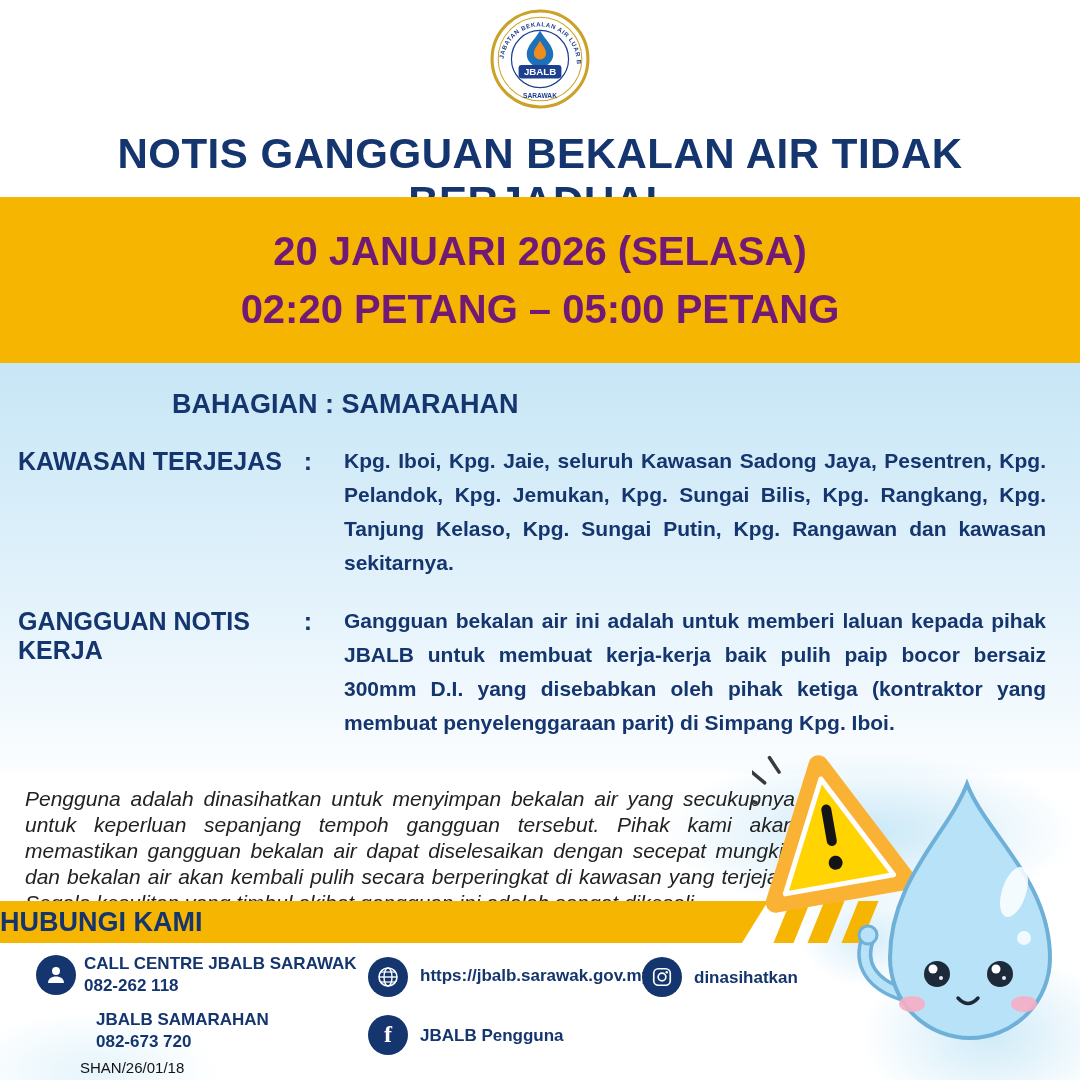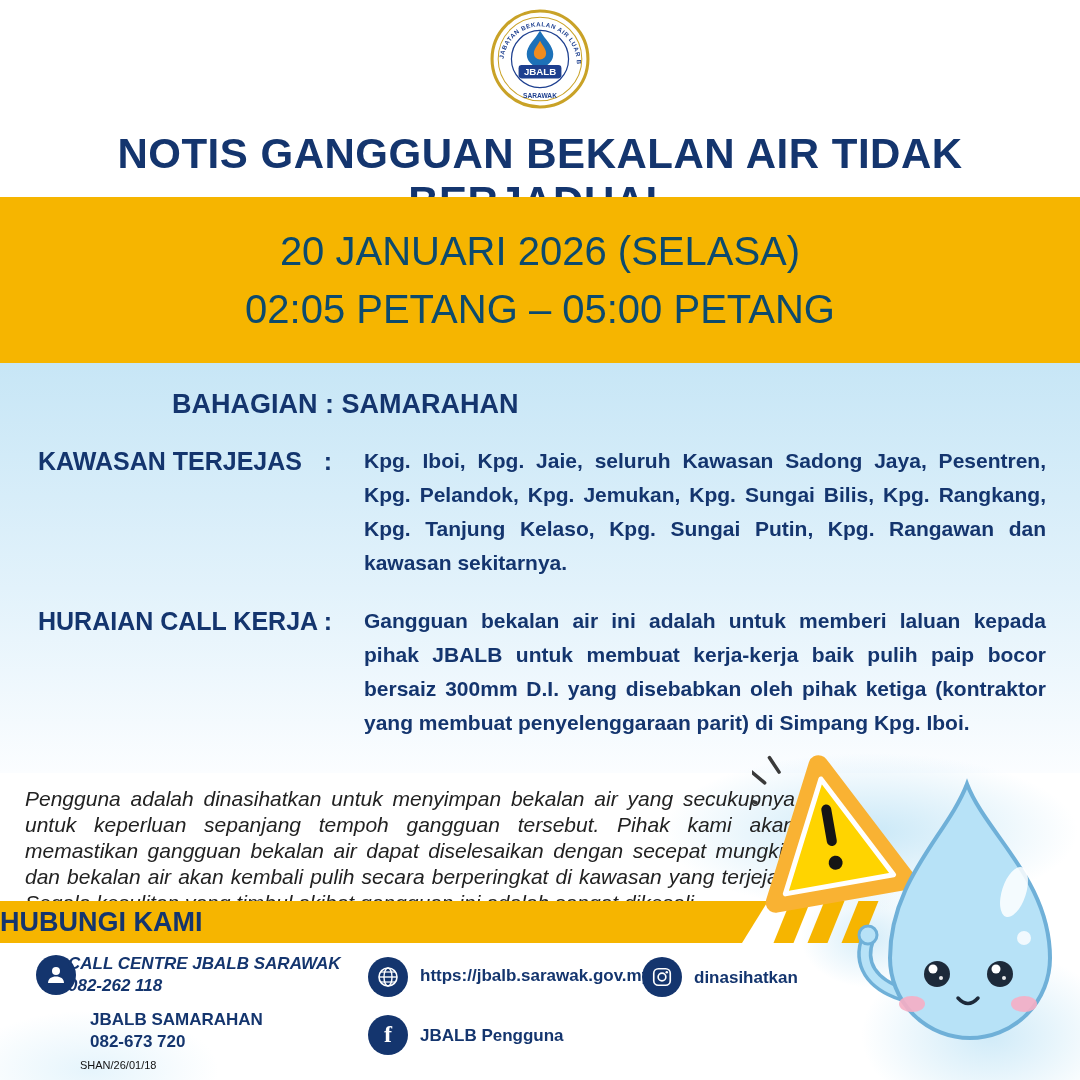--- a/index.html
+++ b/index.html
@@ -16,31 +16,31 @@
     position:absolute; top:130px; left:0; width:100%;
     text-align:center; font-size:42px; font-weight:700; letter-spacing:0.5px;
     color:#14356e;
   }
   
   .date-banner {
     position:absolute; top:197px; left:0; width:100%; height:166px;
     background:#f6b500; display:flex; flex-direction:column;
     justify-content:center; align-items:center; gap:4px;
   }
-  .date-banner div { font-size:40px; font-weight:400; color:#0c4a6e; line-height:54px; }
+  .date-banner div { font-size:40px; font-weight:700; color:#701a75; line-height:54px; }
   
   .info {
     position:absolute; top:363px; left:0; width:100%; height:410px;
     background:linear-gradient(180deg,#c7e6f6 0%, #e2f2fb 55%, #fbfdff 100%);
   }
   .region-row {
     display:flex; gap:66px; padding:26px 16px 0 172px;
     font-size:27px; font-weight:700; color:#14356e;
   }
-  .detail-row { display:flex; margin-top:24px; padding:0 34px 0 38px; }
+  .detail-row { display:flex; margin-top:24px; padding:0 34px 0 18px; }
   .label-col {
     flex:0 0 300px; display:flex; justify-content:space-between;
     font-size:25px; font-weight:700; color:#14356e; padding:3px 0 0 0;
   }
   .label-col .colon { padding-right:6px; }
   .detail-text {
     flex:1; margin-left:26px; font-size:21px; font-weight:700; color:#14356e;
     text-align:justify; line-height:34px;
   }
   
@@ -59,21 +59,21 @@
   }
   .contact-bar span { font-size:27px; font-weight:700; color:#14356e; }
   .stripe { width:20px; margin-left:14px; background:#f6b500; transform:skewX(-22deg); }
   
   .footer { position:absolute; top:943px; left:0; width:100%; height:137px; }
   .icon-circle {
     position:absolute; width:40px; height:40px; border-radius:50%;
     background:#14356e; display:flex; align-items:center; justify-content:center;
   }
   .contact-text { position:absolute; font-size:17px; font-weight:700; color:#14356e; line-height:22px; }
-  .ref-text { position:absolute; left:80px; top:116px; font-size:11px; font-weight:400; color:#111111; }
+  .ref-text { position:absolute; left:80px; top:116px; font-size:15px; font-weight:400; color:#111111; }
   .fb-glyph { color:#ffffff; font-size:24px; font-weight:700; font-family:"Liberation Serif", serif; margin-top:-2px; }
   
   .splash { position:absolute; pointer-events:none; }
   .s1 { top:752px; left:660px; width:420px; height:160px;
         background:radial-gradient(ellipse at center, rgba(150,210,240,0.50) 0%, rgba(150,210,240,0) 70%); }
   .s2 { top:950px; left:860px; width:260px; height:170px;
         background:radial-gradient(ellipse at center, rgba(150,210,240,0.45) 0%, rgba(150,210,240,0) 70%); }
   .s3 { top:888px; left:800px; width:140px; height:100px;
         background:radial-gradient(ellipse at center, rgba(150,210,240,0.40) 0%, rgba(150,210,240,0) 70%); }
   .s4 { top:1010px; left:-40px; width:260px; height:120px;
@@ -102,37 +102,37 @@
       <rect x="29" y="56" width="42" height="13" rx="3" fill="#1d3f8f"></rect>
       <text x="50" y="66" text-anchor="middle" font-size="9.5" font-weight="bold" fill="#ffffff">JBALB</text>
       <text x="50" y="88" text-anchor="middle" font-size="6.5" font-weight="bold" fill="#1d3f8f">SARAWAK</text>
     </svg>
   </div>
 
   <h1 class="title">NOTIS GANGGUAN BEKALAN AIR TIDAK BERJADUAL</h1>
 
   <div class="date-banner">
     <div>20 JANUARI 2026 (SELASA)</div>
-    <div>02:05 PETANG – 05:00 PETANG</div>
+    <div>02:20 PETANG – 05:00 PETANG</div>
   </div>
 
   <div class="info">
     <div class="region-row">
       <span>BAHAGIAN : SAMARAHAN</span>
     </div>
     <div class="detail-row">
       <div class="label-col">
         <span>KAWASAN TERJEJAS</span>
         <span class="colon">:</span>
       </div>
       <p class="detail-text">Kpg. Iboi, Kpg. Jaie, seluruh Kawasan Sadong Jaya, Pesentren, Kpg. Pelandok, Kpg. Jemukan, Kpg. Sungai Bilis, Kpg. Rangkang, Kpg. Tanjung Kelaso, Kpg. Sungai Putin, Kpg. Rangawan dan kawasan sekitarnya.</p>
     </div>
     <div class="detail-row">
       <div class="label-col">
-        <span>HURAIAN CALL KERJA</span>
+        <span>GANGGUAN NOTIS KERJA</span>
         <span class="colon">:</span>
       </div>
       <p class="detail-text">Gangguan bekalan air ini adalah untuk memberi laluan kepada pihak JBALB untuk membuat kerja-kerja baik pulih paip bocor bersaiz 300mm D.I. yang disebabkan oleh pihak ketiga (kontraktor yang membuat penyelenggaraan parit) di Simpang Kpg. Iboi.</p>
     </div>
   </div>
 
   <div class="splash s1"></div>
   <div class="splash s2"></div>
   <div class="splash s3"></div>
   <div class="splash s4"></div>
@@ -151,26 +151,26 @@
   </div>
 
   <div class="footer">
 
     <div class="icon-circle" style="left:36px; top:12px;">
       <svg viewBox="0 0 24 24" width="24" height="24">
         <circle cx="12" cy="8" r="4" fill="#ffffff"></circle>
         <path d="M4 20 c0-4.4 3.6-6.5 8-6.5 s8 2.1 8 6.5 Z" fill="#ffffff"></path>
       </svg>
     </div>
-    <div class="contact-text" style="left:68px; top:10px;font-style:italic;">
+    <div class="contact-text" style="left:84px; top:10px;">
       <div>CALL CENTRE JBALB SARAWAK</div>
       <div>082-262 118</div>
     </div>
 
-    <div class="contact-text" style="left:90px; top:66px;">
+    <div class="contact-text" style="left:96px; top:66px;">
       <div>JBALB SAMARAHAN</div>
       <div>082-673 720</div>
     </div>
 
     <div class="ref-text">SHAN/26/01/18</div>
 
     <div class="icon-circle" style="left:368px; top:14px;">
       <svg viewBox="0 0 24 24" width="24" height="24">
         <circle cx="12" cy="12" r="9" fill="none" stroke="#ffffff" stroke-width="1.6"></circle>
         <ellipse cx="12" cy="12" rx="4" ry="9" fill="none" stroke="#ffffff" stroke-width="1.4"></ellipse>

